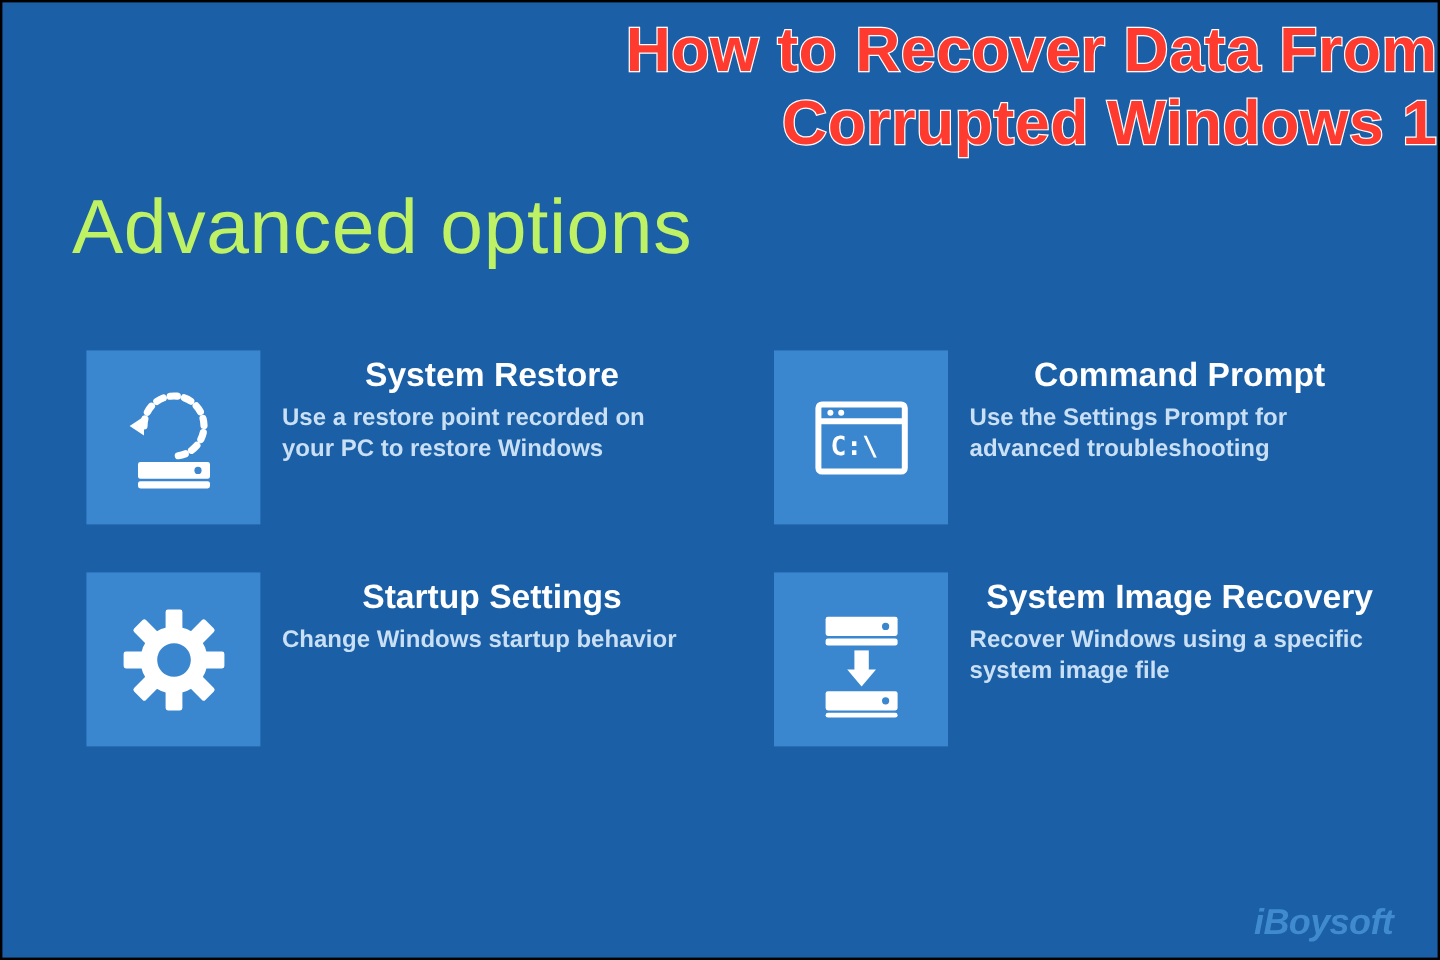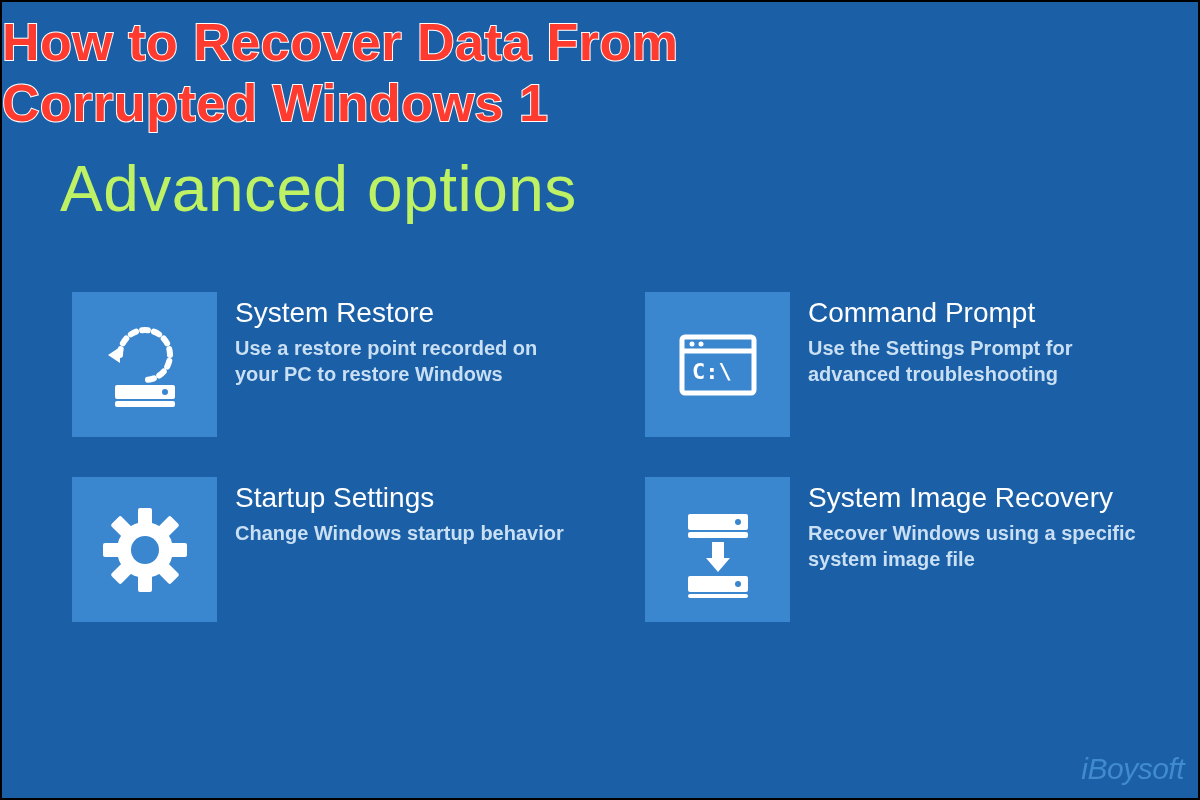--- a/index.html
+++ b/index.html
@@ -15,21 +15,21 @@
       color: #ffffff;
       position: relative;
       overflow: hidden;
       border: 2px solid #000;
     }
     .overlay-title {
       position: absolute;
       top: 10px;
       left: 0;
       width: 100%;
-      text-align: left;
+      text-align: right;
       font-family: Arial, "Arial Black", sans-serif;
       font-weight: 900;
       font-size: 52px;
       line-height: 1.18;
       color: #ff3b2f;
       -webkit-text-stroke: 2px #ffffff;
       paint-order: stroke fill;
       letter-spacing: 0.5px;
       z-index: 10;
     }
@@ -66,37 +66,38 @@
       display: flex;
       align-items: center;
       justify-content: center;
     }
     .tile-text {
       padding-top: 4px;
       flex: 1;
     }
     .tile-title {
       font-size: 28px;
-      font-weight: 400;
+      font-weight: 700;
       color: #ffffff;
       line-height: 1.18;
       margin-bottom: 6px;
+      text-align: center;
     }
     .tile-desc {
       font-size: 20px;
       font-weight: 700;
       color: #c9dff3;
       line-height: 1.3;
     }
     .watermark {
       position: absolute;
       bottom: 12px;
-      right: 14px;
+      right: 37px;
       font-family: Arial, sans-serif;
-      font-weight: 400;
+      font-weight: 700;
       font-style: italic;
       font-size: 30px;
       color: rgba(77, 153, 219, 0.75);
       letter-spacing: -0.5px;
     }
     svg { display: block; }
   </style>
 </head>
 <body>
 

